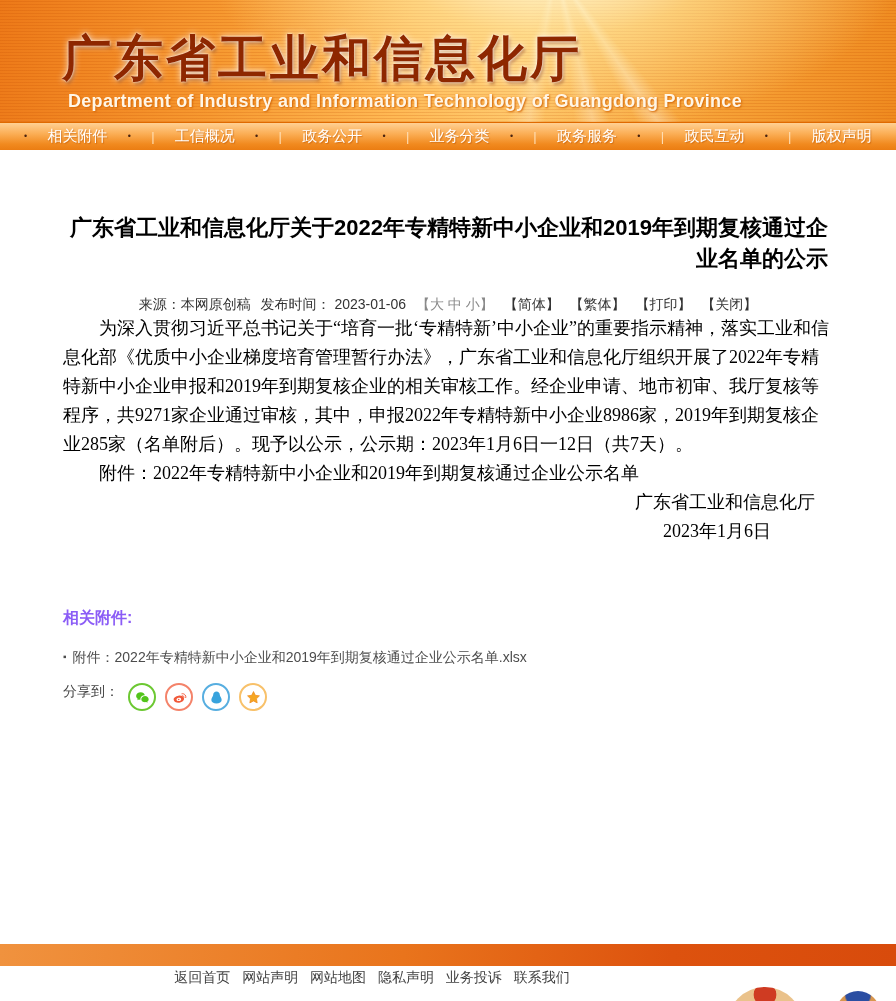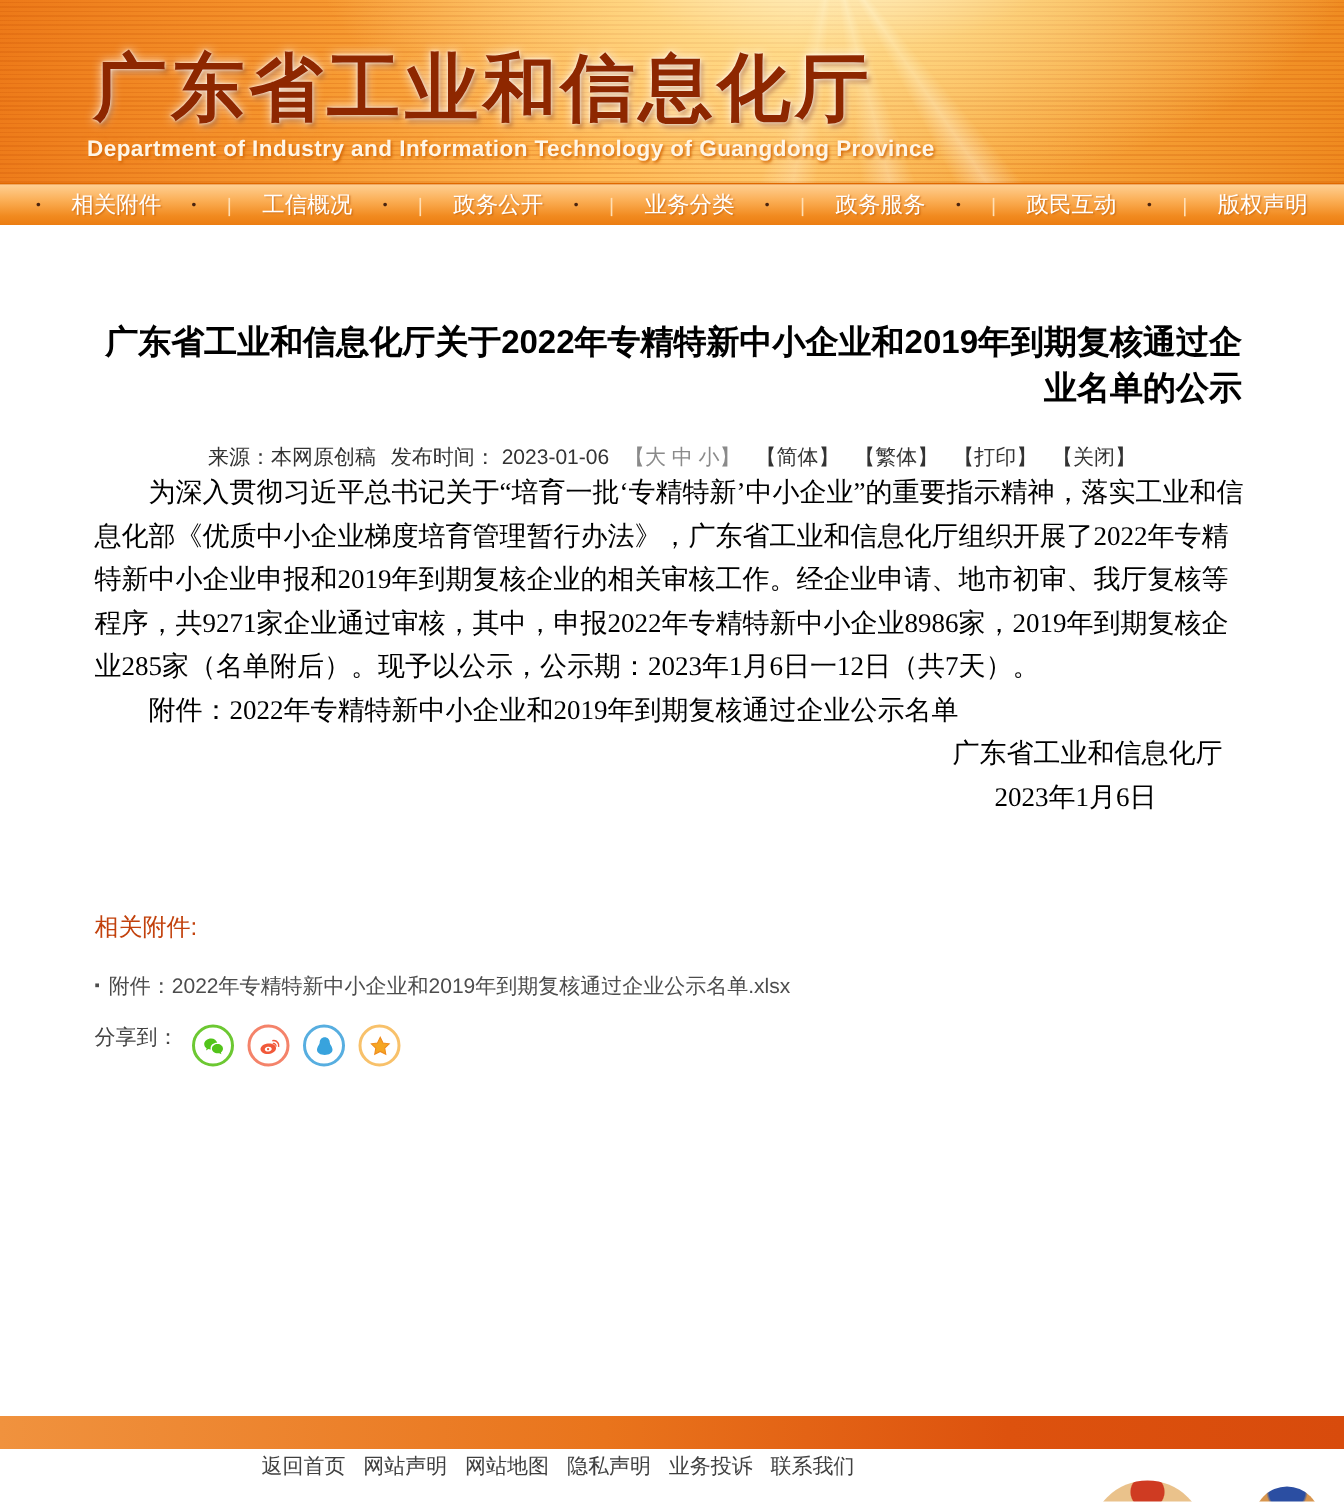--- a/index.html
+++ b/index.html
@@ -21,22 +21,22 @@
       repeating-linear-gradient(0deg, rgba(195,75,0,.20) 0 1px, rgba(255,255,255,0) 1px 3px),
       linear-gradient(100deg, #ed7918 0%, #f79a31 25%, #ffb954 45%, #ffc566 58%, #f9a93e 75%, #ef8a1f 100%);
   }
   .header-title {
     position:absolute; left:62px; top:26px;
     font-size:49px; font-weight:bold; letter-spacing:3px; color:#8e2700;
     text-shadow:0 0 2px #fff, 0 0 7px rgba(255,255,255,.85), 2px 3px 3px rgba(150,60,0,.55);
     white-space:nowrap;
   }
   .header-sub {
-    position:absolute; left:58px; top:91px;
-    font-size:15px; font-weight:bold; letter-spacing:.3px; color:#fff6e6;
+    position:absolute; left:68px; top:91px;
+    font-size:18px; font-weight:bold; letter-spacing:.3px; color:#fff6e6;
     text-shadow:1px 1px 2px rgba(205,95,0,.9), 0 0 4px rgba(255,150,40,.6);
     white-space:nowrap;
   }
 
   
   .nav {
     position:absolute; top:122px; left:0; width:896px; height:28px; box-sizing:border-box;
     background:linear-gradient(#ffd093 0%, #fbae55 40%, #f18a1f 78%, #eb7d12 100%);
     border-top:1px solid #e06a00;
     display:flex; align-items:center; justify-content:space-between; padding:0 24px;
@@ -59,21 +59,21 @@
   .meta .ctl { cursor:pointer; }
 
   .body-text { font-family:"Liberation Serif", serif; font-size:18px; line-height:29px; color:#000; }
   p.para { margin:0; text-indent:2em; }
   .para1 { margin-top:30px; }
   .attach-line { margin-top:45px; text-indent:2em; }
   .signature { margin-top:84px; text-align:right; padding-right:18px; }
   .sig-date { margin-top:22px; text-align:right; padding-right:62px; }
   .contact { margin-top:23px; text-indent:2em; }
 
-  .rel-heading { margin-top:62px; color:#c2410c; font-weight:normal; font-size:16px; }
+  .rel-heading { margin-top:62px; color:#8b5cf6; font-weight:bold; font-size:16px; }
   .rel-item { margin-top:20px; font-size:14px; color:#4c4c4c; cursor:pointer; }
   .rel-item .bullet { font-size:10px; margin-right:6px; vertical-align:2px; color:#4c4c4c; }
 
   .share-row { margin-top:16px; display:flex; gap:9px; font-size:14px; color:#444; }
   .share-icon {
     width:28px; height:28px; border-radius:50%; box-sizing:border-box; background:#fff;
     display:flex; align-items:center; justify-content:center; cursor:pointer;
   }
   .share-wechat { border:2px solid #6cc832; }
   .share-weibo  { border:2px solid #f4836a; }

